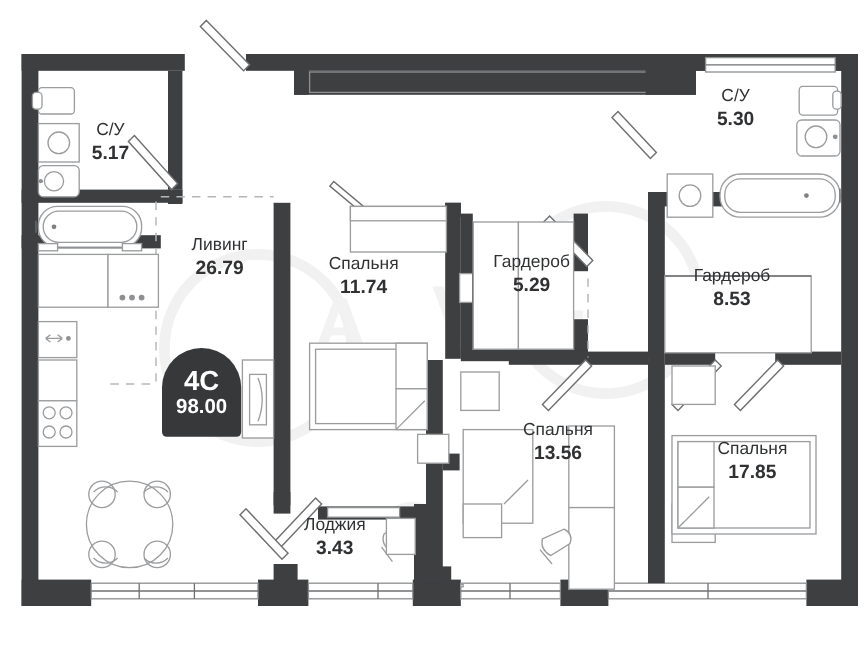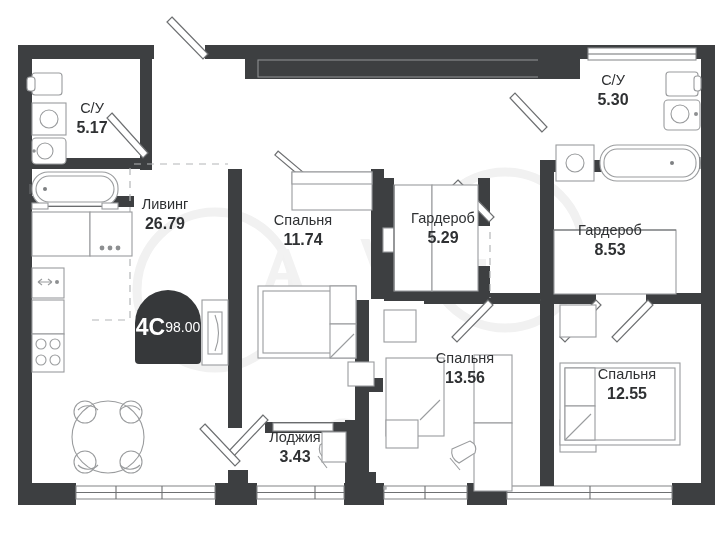--- a/index.html
+++ b/index.html
@@ -48,27 +48,27 @@
   .lbl .ar { font-size: 16px; font-weight: bold; display: block; }
 
   #badge {
     position: absolute;
     width: 66px;
     height: 74px;
     border-radius: 33px 33px 4px 4px;
     background: #36383a;
     color: #ffffff;
     display: flex;
-    flex-direction: row;
+    flex-direction: column;
     align-items: center;
     justify-content: center;
     font-family: "Liberation Sans", sans-serif;
   }
   #badge .b1 { font-size: 23px; font-weight: bold; line-height: 1.05; }
-  #badge .b2 { font-size: 14px; font-weight: normal; line-height: 1.15; }
+  #badge .b2 { font-size: 17px; font-weight: bold; line-height: 1.15; }
 </style>
 </head>
 <body>
 
 <div id="plan-root">
 
   <svg id="plan-svg" viewBox="0 0 720 538">
 
     <g>
       <circle cx="215" cy="290" r="78" class="wm"></circle>
@@ -343,21 +343,21 @@
     </g>
 
   </svg>
 
   <div class="lbl" style="left:92px;top:119px;transform:translate(-50%,-50%);">
     <span class="nm">С/У</span>
     <span class="ar">5.17</span>
   </div>
 
 
-  <div class="lbl" style="left:165px;top:215px;transform:translate(-50%,-50%);">
+  <div class="lbl" style="left:183px;top:215px;transform:translate(-50%,-50%);">
     <span class="nm">Ливинг</span>
     <span class="ar">26.79</span>
   </div>
 
   <div class="lbl" style="left:303px;top:231px;transform:translate(-50%,-50%);">
     <span class="nm">Спальня</span>
     <span class="ar">11.74</span>
   </div>
 
   <div class="lbl" style="left:443px;top:229px;transform:translate(-50%,-50%);">
@@ -375,24 +375,24 @@
     <span class="ar">8.53</span>
   </div>
 
   <div class="lbl" style="left:465px;top:369px;transform:translate(-50%,-50%);">
     <span class="nm">Спальня</span>
     <span class="ar">13.56</span>
   </div>
 
   <div class="lbl" style="left:627px;top:385px;transform:translate(-50%,-50%);">
     <span class="nm">Спальня</span>
-    <span class="ar">12.55</span>
-  </div>
-
-  <div class="lbl" style="left:295px;top:448px;transform:translate(-50%,-50%);">
+    <span class="ar">17.85</span>
+  </div>
+
+  <div class="lbl" style="left:279px;top:448px;transform:translate(-50%,-50%);">
     <span class="nm">Лоджия</span>
     <span class="ar">3.43</span>
   </div>
 
   <div id="badge" style="left:135px;top:290px;">
     <span class="b1">4С</span>
     <span class="b2">98.00</span>
   </div>
 
 </div>

